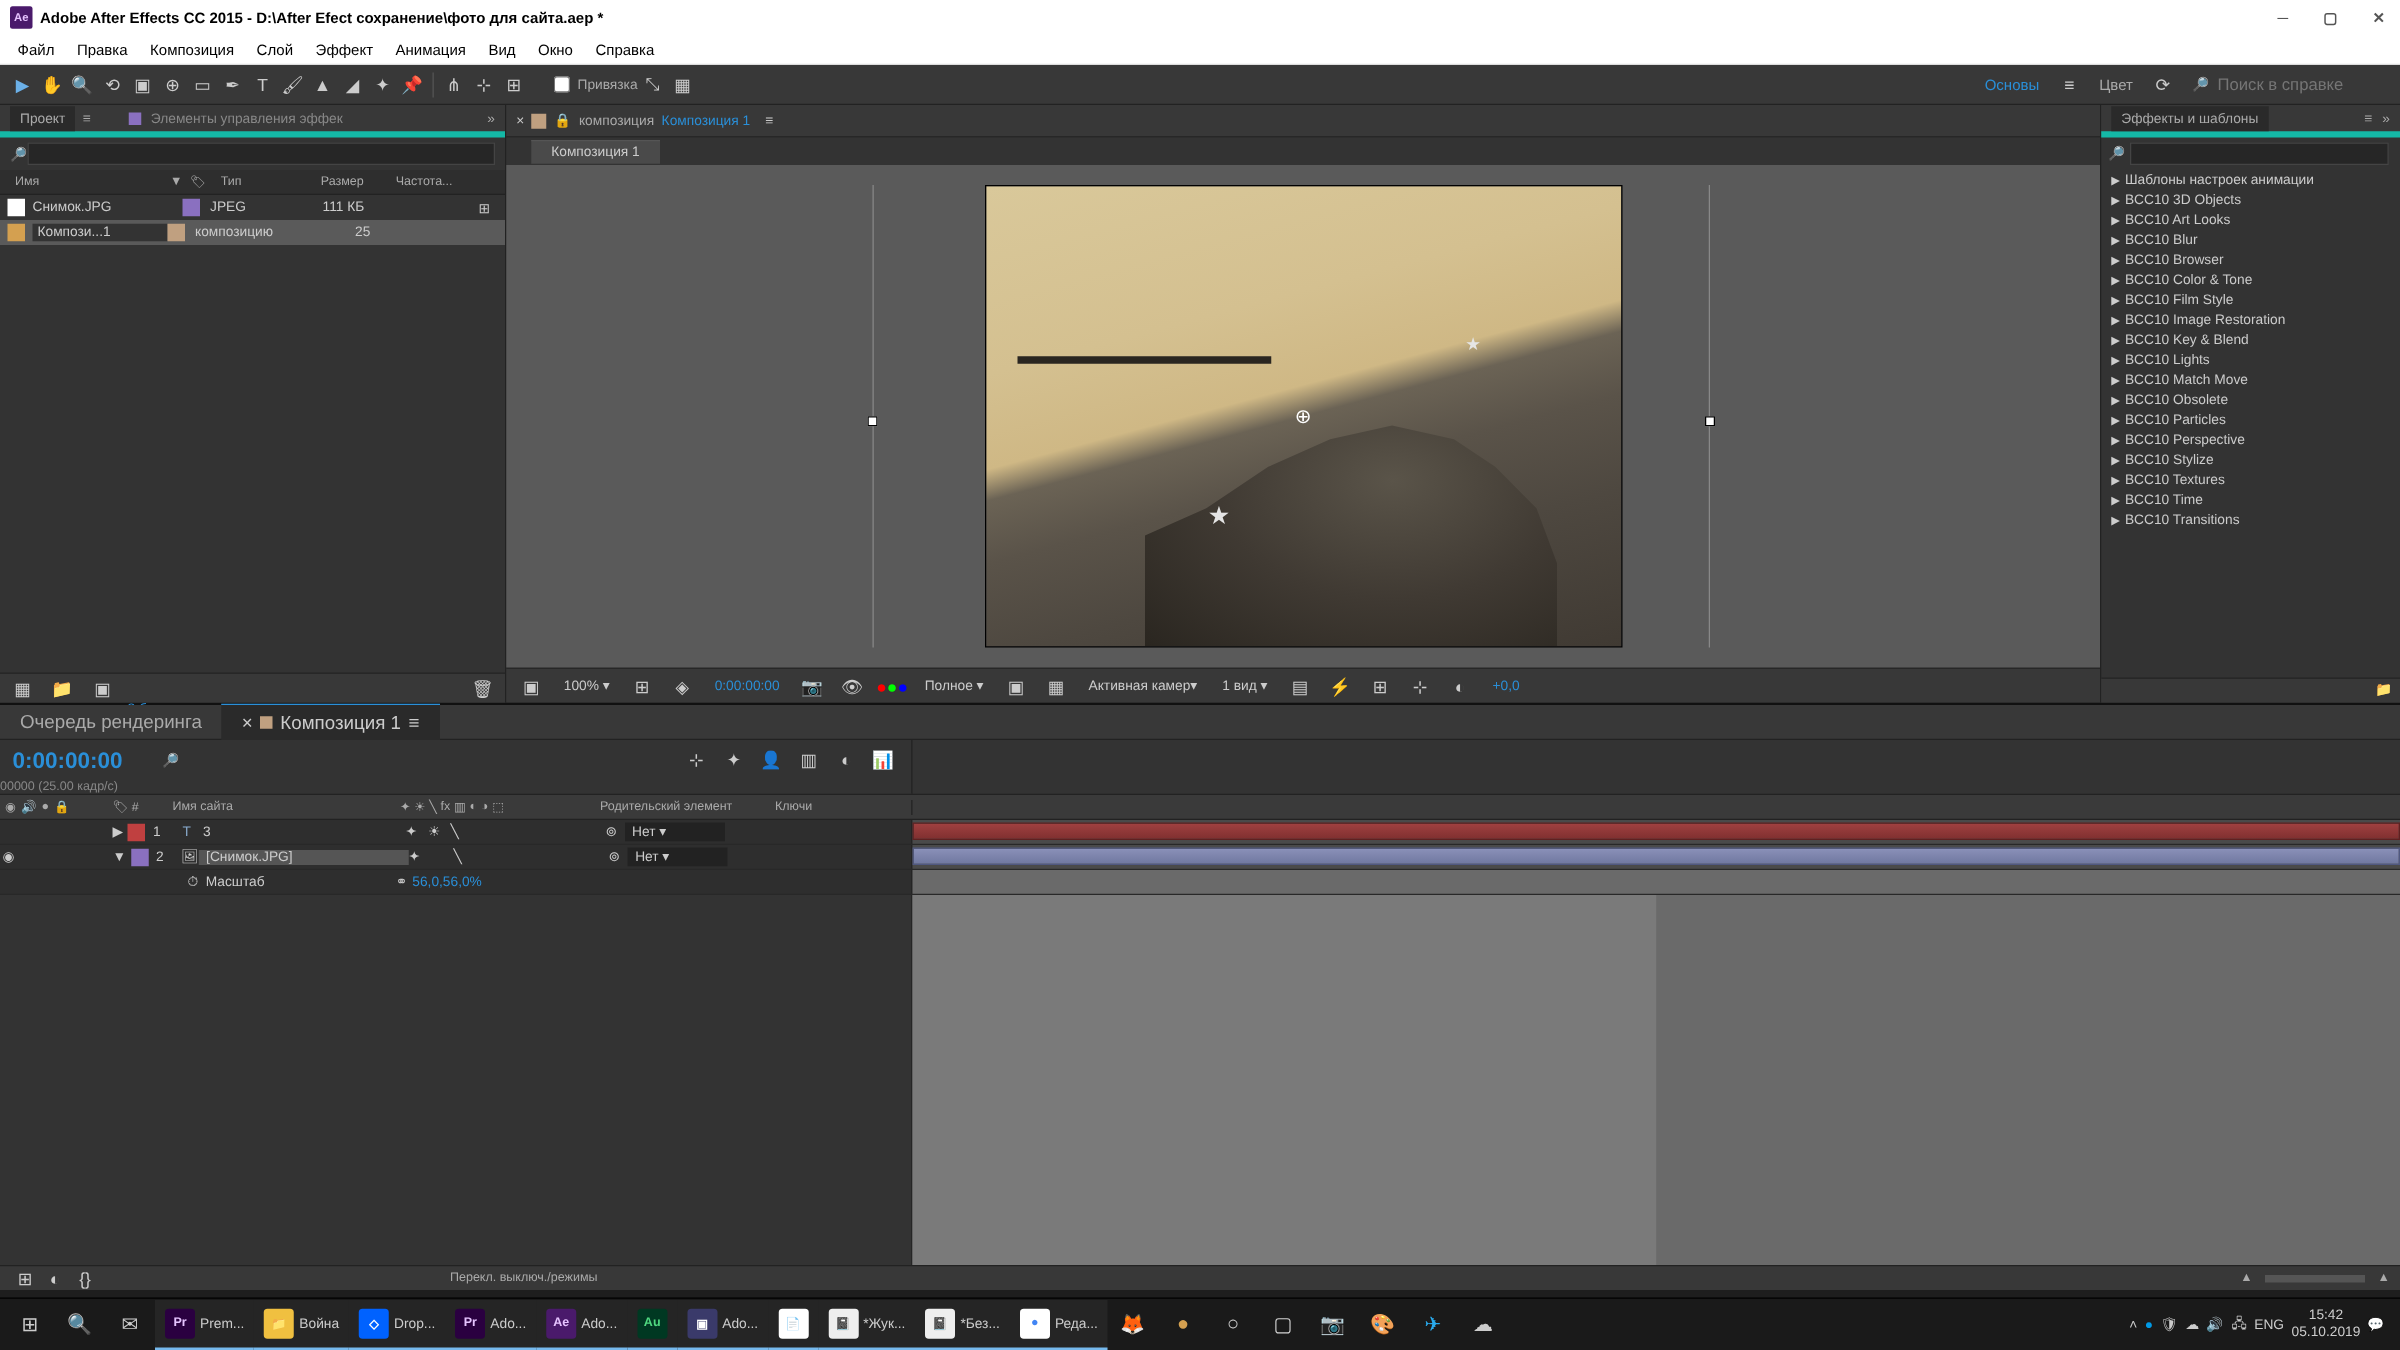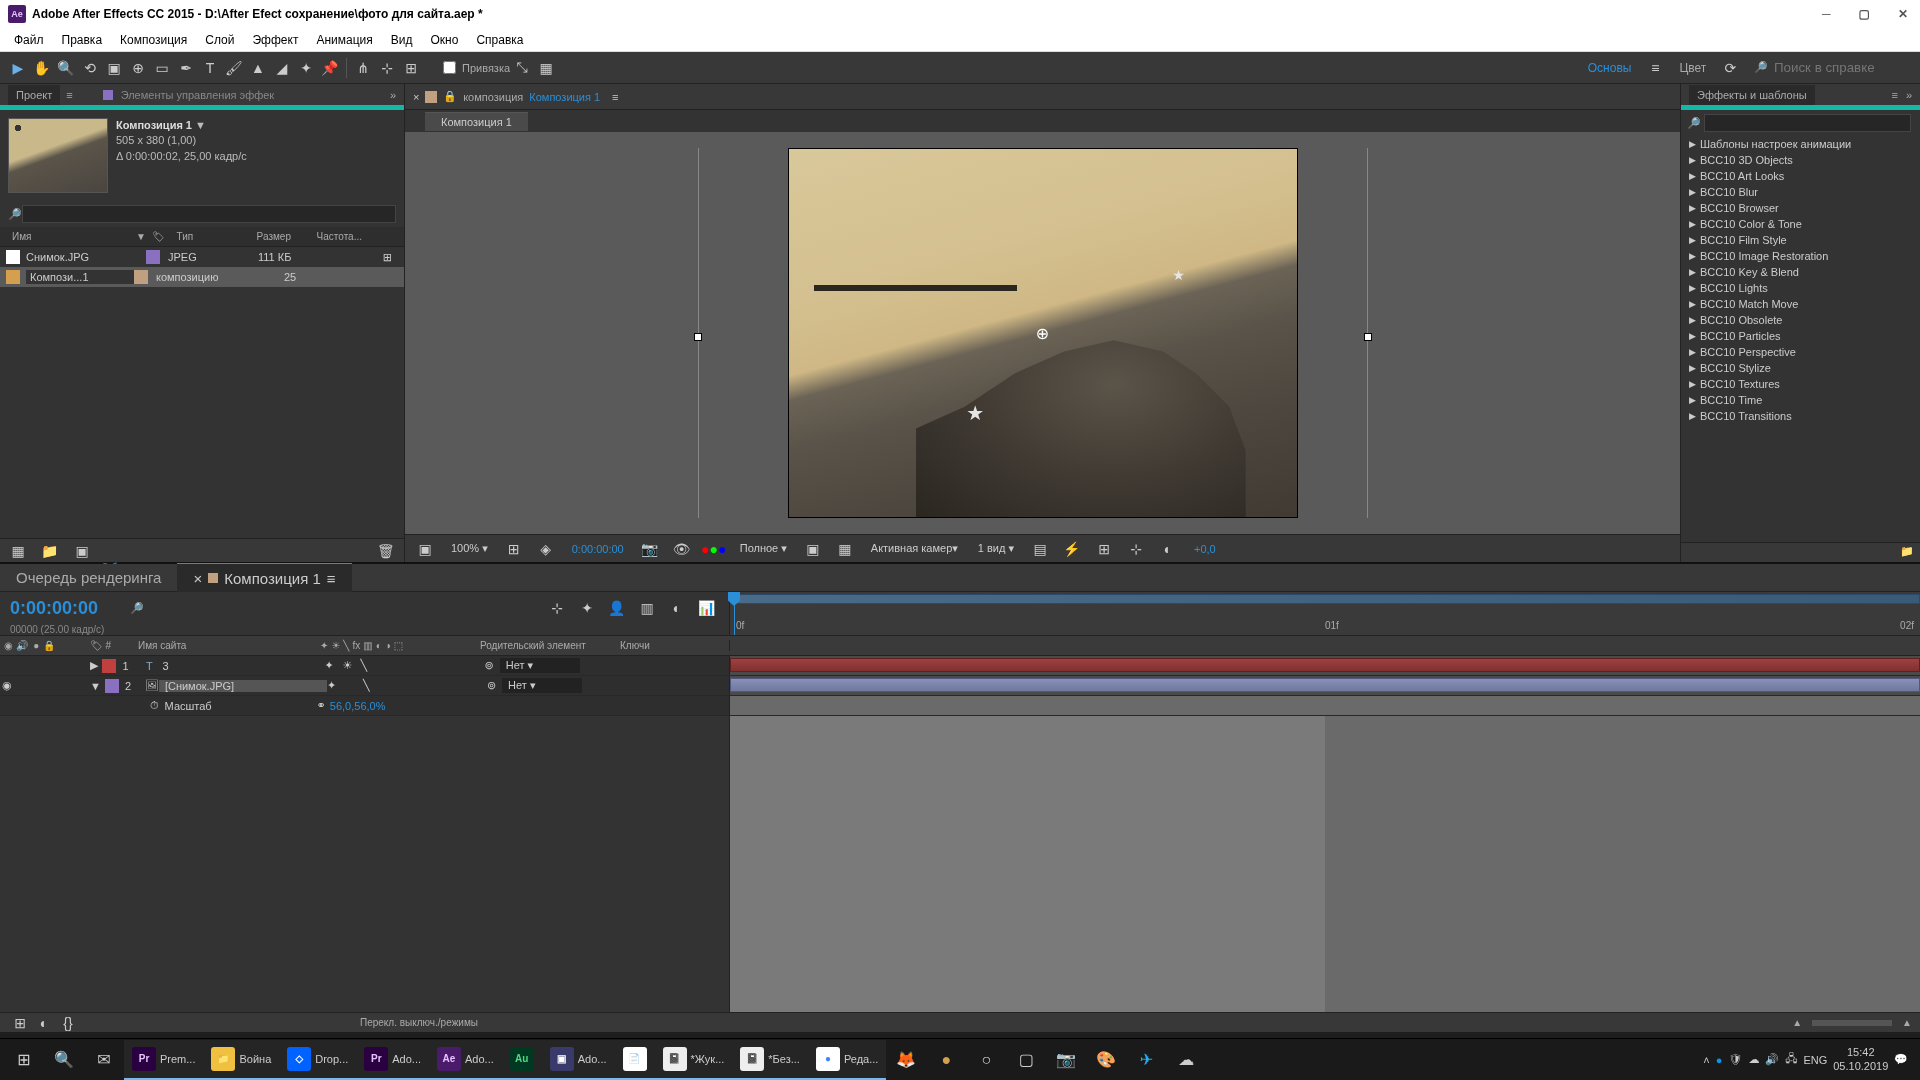--- a/index.html
+++ b/index.html
@@ -60,21 +60,21 @@
 .eff-item { padding: 2px 8px; font-size: 11px; color: #ccc; cursor: pointer; display: flex; align-items: center; }
 .eff-item .arrow { margin-right: 4px; font-size: 9px; }
 .timeline-area { height: 470px; background: #2e2e2e; display: flex; flex-direction: column; border-top: 2px solid #111; }
 .timeline-tabs { background: #383838; height: 28px; display: flex; align-items: center; border-bottom: 1px solid #222; }
 .tl-tab { padding: 6px 16px; font-size: 15px; color: #aaa; cursor: pointer; display: flex; align-items: center; gap: 6px; }
 .tl-tab.active { background: #2a2a2a; color: #ccc; border-top: 1px solid #2a8fd8; }
 .timeline-header { display: flex; height: 44px; border-bottom: 1px solid #222; background: #333; }
 .tl-left { width: 730px; display: flex; flex-direction: column; border-right: 1px solid #222; }
 .tl-time { display: flex; align-items: center; padding: 4px 10px; gap: 12px; }
 .tl-time .tc { color: #2a8fd8; font-size: 18px; font-weight: bold; }
-.tl-frame { font-size: 10px; color: #888; padding-left: 10px; }
+.tl-frame { font-size: 10px; color: #888; }
 .tl-ruler { flex: 1; position: relative; background: #3a3a3a; }
 .tl-cols { height: 20px; background: #3a3a3a; display: flex; align-items: center; font-size: 10px; color: #aaa; border-bottom: 1px solid #222; }
 .tl-cols-left { width: 730px; display: flex; border-right: 1px solid #222; }
 .tl-cols-right { flex: 1; }
 .layer-row { height: 20px; display: flex; border-bottom: 1px solid #282828; }
 .layer-left { width: 730px; display: flex; align-items: center; border-right: 1px solid #222; font-size: 11px; }
 .layer-bar-area { flex: 1; position: relative; background: #4a4a4a; }
 .layer-bar { position: absolute; top: 2px; height: 14px; }
 .bar-red { background: linear-gradient(#a04040, #803030); border: 1px solid #602020; }
 .bar-blue { background: linear-gradient(#8a90b8, #7078a0); border: 1px solid #505880; }
@@ -156,28 +156,20 @@
 <div class="workspace">
 
   <div class="panel-project">
     <div class="panel-header">
       <span class="title active">Проект</span>
       <span style="margin-left:6px">≡</span>
       <span style="margin-left:30px;width:10px;height:10px;background:#8a70c0;display:inline-block"></span>
       <span class="title" style="color:#888">Элементы управления эффек</span>
       <span style="margin-left:auto">»</span>
     </div>
-    <div class="comp-info">
-      <div class="comp-thumb"></div>
-      <div class="comp-meta">
-        <div><span class="name">Композиция 1</span> <span>▼</span></div>
-        <div>505 x 380 (1,00)</div>
-        <div>Δ 0:00:00:02, 25,00 кадр/с</div>
-      </div>
-    </div>
     <div class="search-row">
       <span>🔎</span>
       <input type="text" style="">
     </div>
     <div class="proj-cols">
       <div class="proj-col" style="width:130px">Имя</div>
       <span>▼</span>
       <span style="margin:0 6px">🏷</span>
       <div class="proj-col" style="width:80px">Тип</div>
       <div class="proj-col" style="width:60px">Размер</div>
@@ -314,27 +306,20 @@
           <span class="tool-icon">⊹</span>
           <span class="tool-icon">✦</span>
           <span class="tool-icon">👤</span>
           <span class="tool-icon">▥</span>
           <span class="tool-icon">◐</span>
           <span class="tool-icon">📊</span>
         </div>
       </div>
       <div class="tl-frame">00000 (25.00 кадр/с)</div>
     </div>
-    <div class="tl-ruler">
-      <div style="position:absolute;top:2px;left:0;right:0;height:10px;background:linear-gradient(90deg,#4a6a8a,#3a5a7a);border:1px solid #2a4a6a"></div>
-      <div style="position:absolute;bottom:4px;left:6px;font-size:10px;color:#aaa">0f</div>
-      <div style="position:absolute;bottom:4px;left:50%;font-size:10px;color:#aaa">01f</div>
-      <div style="position:absolute;bottom:4px;right:6px;font-size:10px;color:#aaa">02f</div>
-      <div class="playhead"></div>
-    </div>
   </div>
   <div class="tl-cols">
     <div class="tl-cols-left">
       <div style="width:90px;display:flex;gap:4px;padding-left:4px">
         <span>◉</span>
         <span>🔊</span>
         <span>●</span>
         <span>🔒</span>
       </div>
       <div style="width:40px">🏷 #</div>

